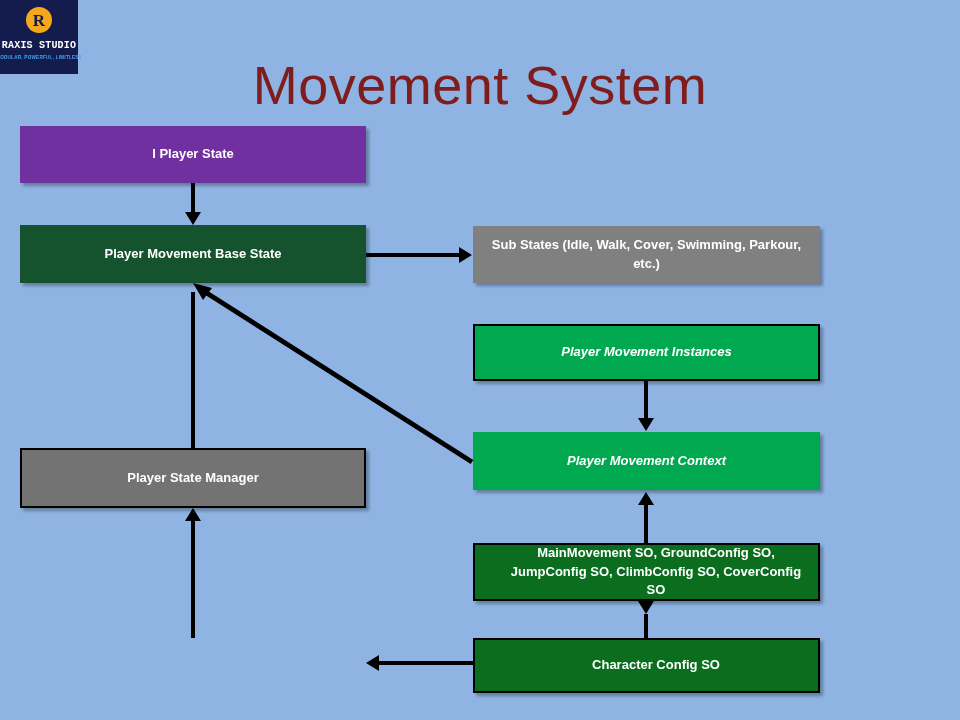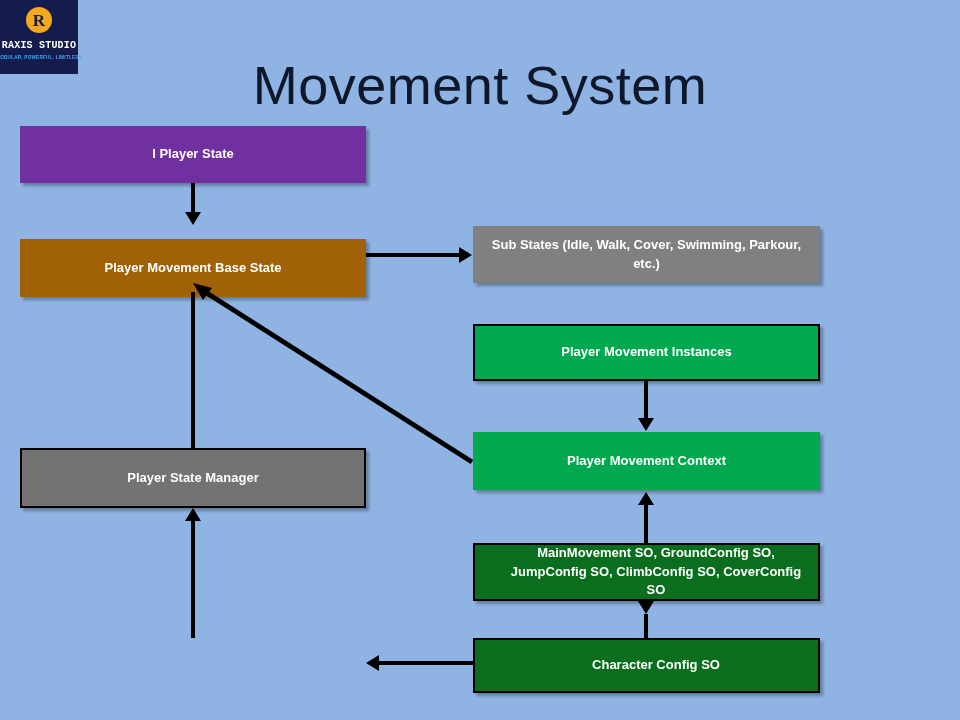--- a/index.html
+++ b/index.html
@@ -70,21 +70,21 @@
 
   
   .slide-title {
     position: absolute;
     left: 0;
     top: 56px;
     width: 960px;
     text-align: center;
     font-size: 54px;
     font-weight: normal;
-    color: #0f172a;
+    color: #7f1d1d;
     letter-spacing: 0.5px;
     line-height: 1.1;
   }
 
   
   .node {
     position: absolute;
     box-sizing: border-box;
     display: flex;
     align-items: center;
@@ -94,23 +94,23 @@
     font-weight: bold;
     font-size: 13px;
     line-height: 1.45;
     padding: 2px 10px;
     box-shadow: 3px 3px 3px rgba(0,0,0,0.30);
   }
   .node.bordered { border: 2px solid #000000; }
 
   
   .n-purple { background: #7030a0; }
-  .n-blue   { background: #a16207; margin-top: 14px; }
+  .n-blue   { background: #14532d; }
   .n-gray   { background: #808080; }
-  .n-green  { background: #00a84f; }
+  .n-green  { background: #00a84f; font-style: italic; }
   .n-dgreen { background: #0a6e1e; padding-left: 29px; }
   .n-navy   { background: #737373; }
   .n-red    { background: #c00000; }
 
   
   .arrow-v, .arrow-h {
     position: absolute;
     background: #000000;
   }
   .arrow-v { width: 4px; }

